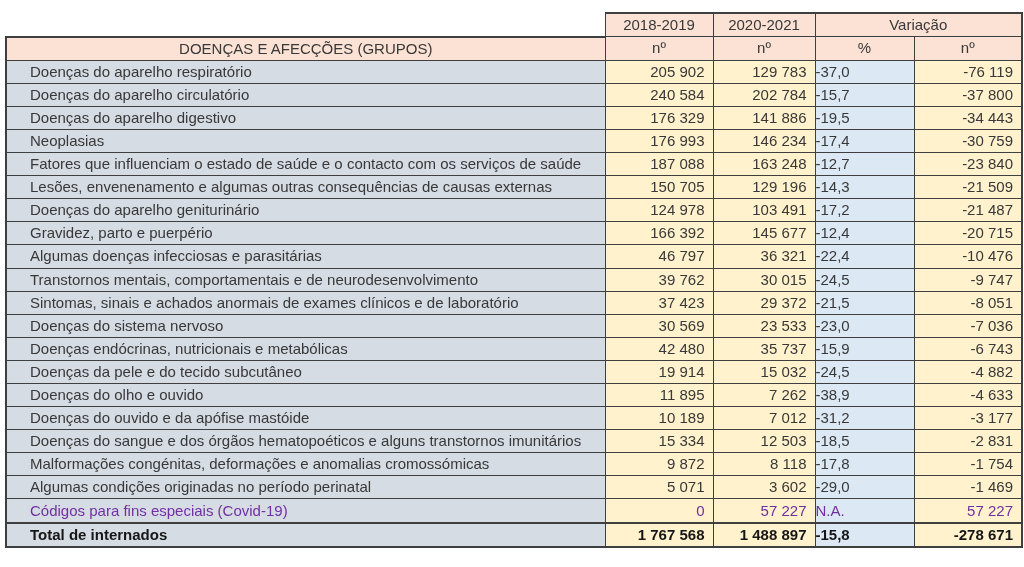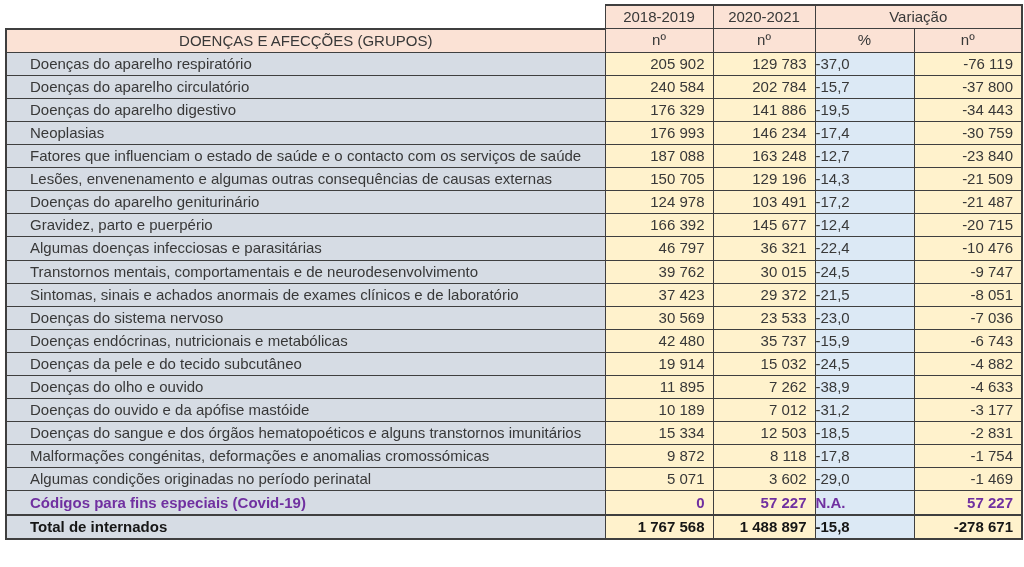--- a/index.html
+++ b/index.html
@@ -8,21 +8,21 @@
     background: #ffffff;
     width: 1024px;
     height: 567px;
     font-family: "Liberation Sans", sans-serif;
   }
   table {
     border-collapse: collapse;
     table-layout: fixed;
     position: absolute;
     left: 5px;
-    top: 4px;
+    top: 12px;
   }
   td, th {
     border: 1px solid #3f3f3f;
     font-size: 15px;
     font-weight: normal;
     height: 22.1px;
     padding: 0;
     color: #383838;
     overflow: hidden;
     white-space: nowrap;
@@ -43,21 +43,21 @@
   }
   .num {
     background: #fff2cc;
     text-align: right;
     padding-right: 8px;
   }
   .pct {
     background: #dce9f5;
     padding-right: 8px;
   }
-  tr.special td { color: #7030a0; font-weight: bold; }
+  tr.special td { color: #7030a0; font-weight: normal; }
   tr.total td   { color: #161616; font-weight: bold; border-top-width: 2px; }
   
   thead tr:first-child .hdr { border-top-width: 2px; }
   thead tr:nth-child(2) th:first-child { border-top-width: 2px; }
   td:first-child:not(.empty), th:first-child:not(.empty) { border-left-width: 2px; margin-top: 15px; }
   td:last-child, th:last-child { border-right-width: 2px; }
   tbody tr:last-child td { border-bottom-width: 2px; }
 </style>
 </head>
 <body>

